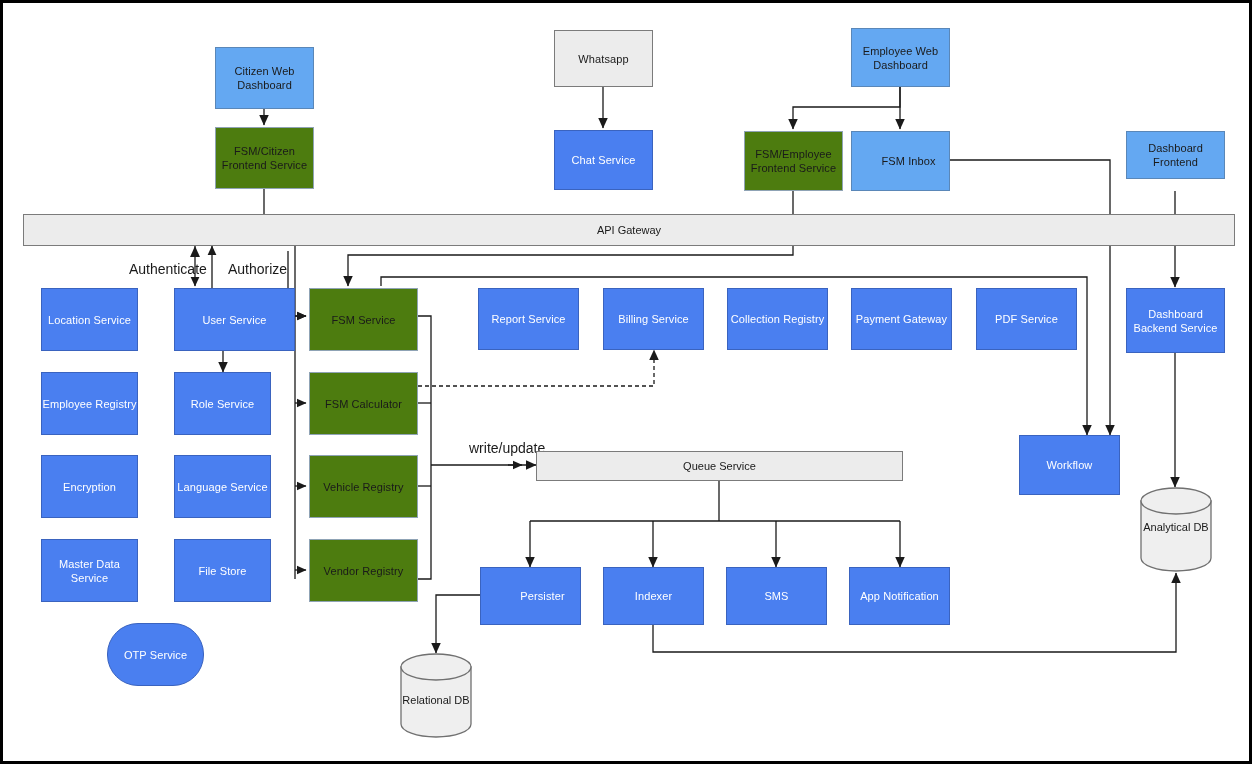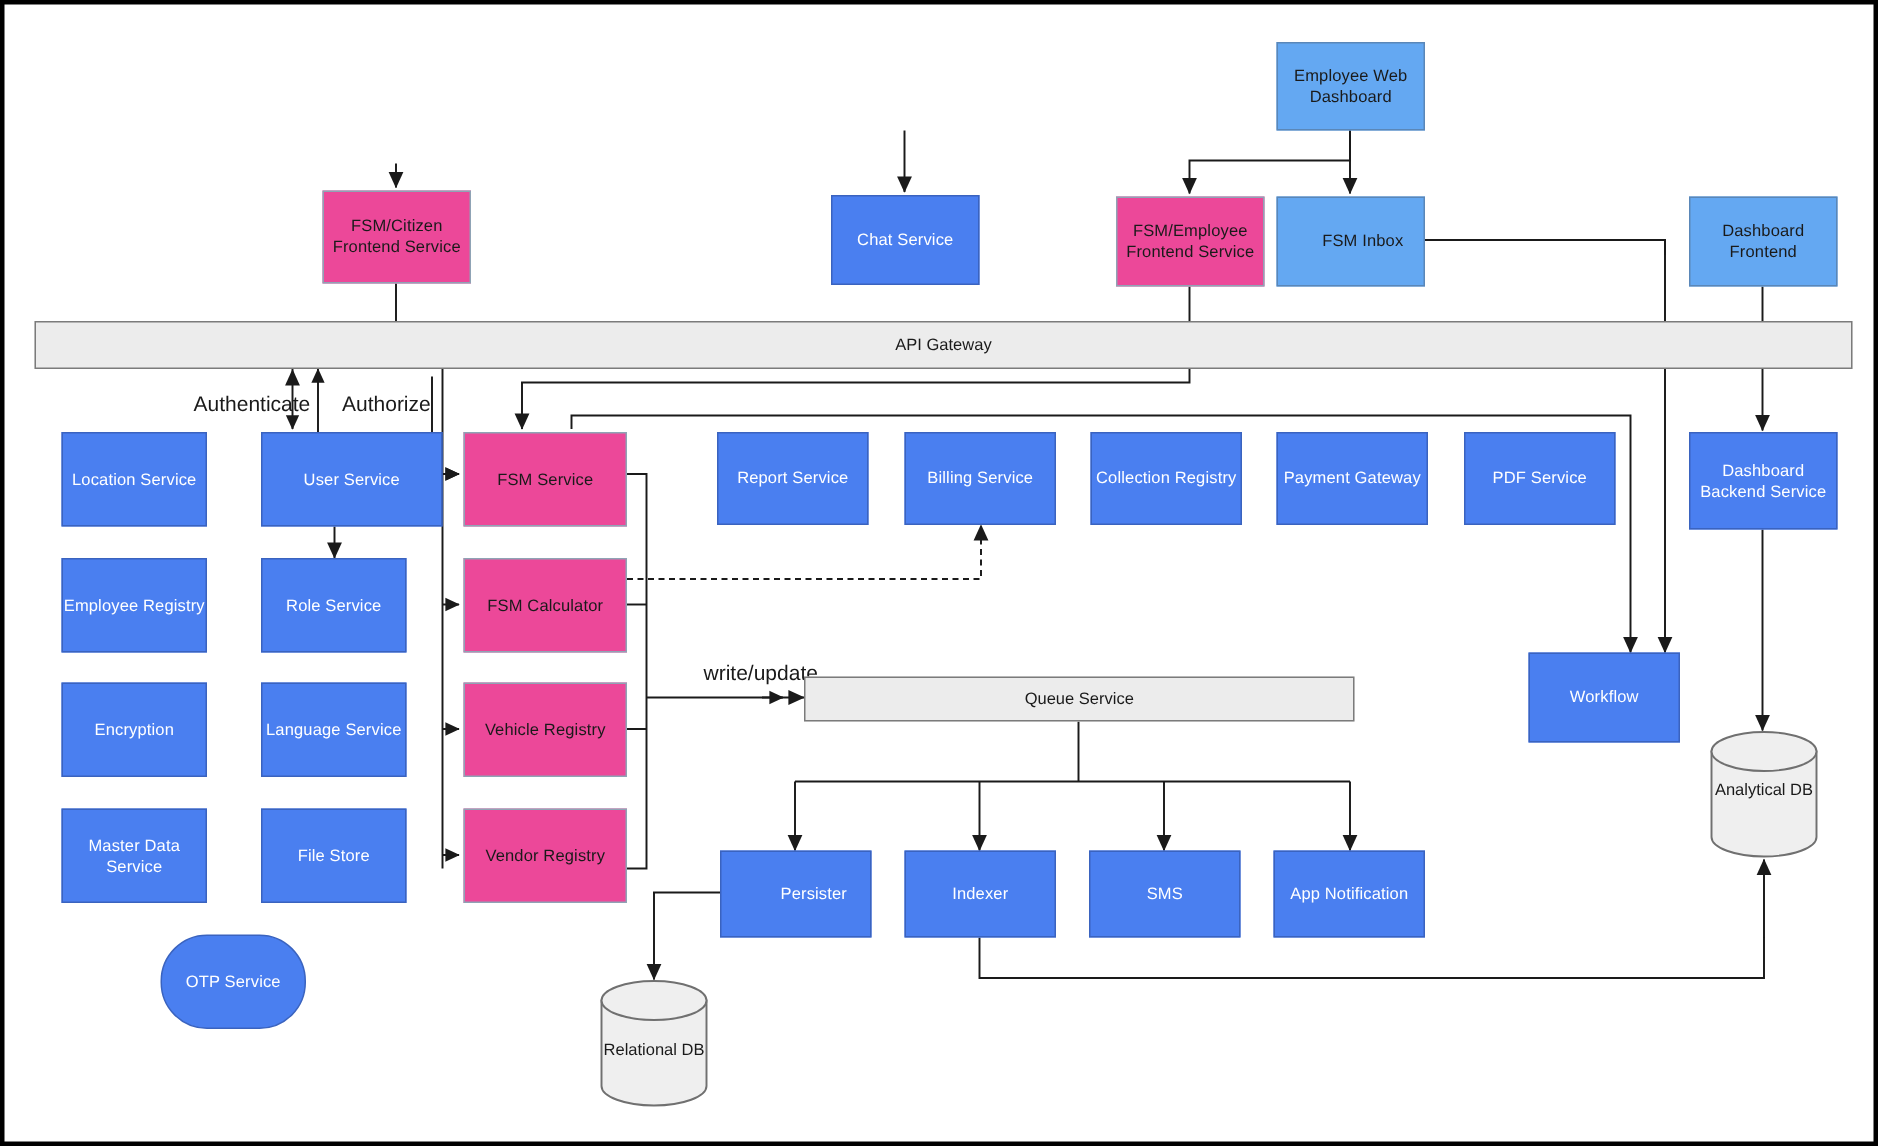--- a/index.html
+++ b/index.html
@@ -10,21 +10,21 @@
   }
   svg#wires{position:absolute;left:0;top:0;width:1252px;height:764px;pointer-events:none;}
   .node{
     position:absolute;box-sizing:border-box;
     display:flex;align-items:center;justify-content:center;text-align:center;
     font-size:11px;line-height:14px;letter-spacing:.1px;
     border:1px solid #6b6b6b;
   }
   .n-dark{background:#4a7ff0;color:#ffffff;border-color:#3a63bf;}
   .n-mid{background:#64a8f2;color:#1a1a1a;border-color:#5a87b8;}
-  .n-light{background:#ec4899;color:#1a1a1a;border-color:#8fa3b5;}
+  .n-light{background:#4d7c0f;color:#1a1a1a;border-color:#8fa3b5;}
   .n-grey{background:#ececec;color:#1a1a1a;border-color:#7b7b7b;}
   .bar{
     position:absolute;box-sizing:border-box;background:#ececec;
     border:1px solid #7b7b7b;display:flex;align-items:center;justify-content:center;
     font-size:11px;color:#1a1a1a;
   }
   .dbwrap{position:absolute;}
   .dbwrap .lbl{
     position:absolute;left:0;right:0;text-align:center;font-size:11px;line-height:14px;color:#1a1a1a;
   }
@@ -101,33 +101,35 @@
       <path d="M773,518 L773,564" marker-end="url(#ah)"></path>
       <path d="M897,518 L897,564" marker-end="url(#ah)"></path>
 
       <path d="M477,592 L433,592 L433,650" marker-end="url(#ah)"></path>
 
       <path d="M650,622 L650,649 L1173,649 L1173,570" marker-end="url(#ah)"></path>
 
     </g>
   </svg>
 
+  <div class="node n-mid" style="left:212px;top:44px;width:99px;height:62px;">Citizen Web Dashboard</div>
 
   <div class="node n-light" style="left:212px;top:124px;width:99px;height:62px;">FSM/Citizen Frontend Service</div>
 
+  <div class="node n-grey" style="left:551px;top:27px;width:99px;height:57px;">Whatsapp</div>
 
   <div class="node n-dark" style="left:551px;top:127px;width:99px;height:60px;">Chat Service</div>
 
   <div class="node n-mid" style="left:848px;top:25px;width:99px;height:59px;">Employee Web Dashboard</div>
 
   <div class="node n-light" style="left:741px;top:128px;width:99px;height:60px;">FSM/Employee Frontend Service</div>
 
   <div class="node n-mid" style="left:848px;top:128px;width:99px;height:60px;padding-left:16px;">FSM Inbox</div>
 
-  <div class="node n-mid" style="left:1123px;top:128px;width:99px;height:60px;">Dashboard Frontend</div>
+  <div class="node n-mid" style="left:1123px;top:128px;width:99px;height:48px;">Dashboard Frontend</div>
 
   <div class="bar" style="left:20px;top:211px;width:1212px;height:32px;">API Gateway</div>
 
   <div class="edge-label" style="left:126px;top:258px;">Authenticate</div>
   <div class="edge-label" style="left:225px;top:258px;">Authorize</div>
   <div class="edge-label" style="left:466px;top:437px;">write/update</div>
 
   <div class="node n-dark" style="left:38px;top:285px;width:97px;height:63px;">Location Service</div>
   <div class="node n-dark" style="left:38px;top:369px;width:97px;height:63px;">Employee Registry</div>
   <div class="node n-dark" style="left:38px;top:452px;width:97px;height:63px;">Encryption</div>

